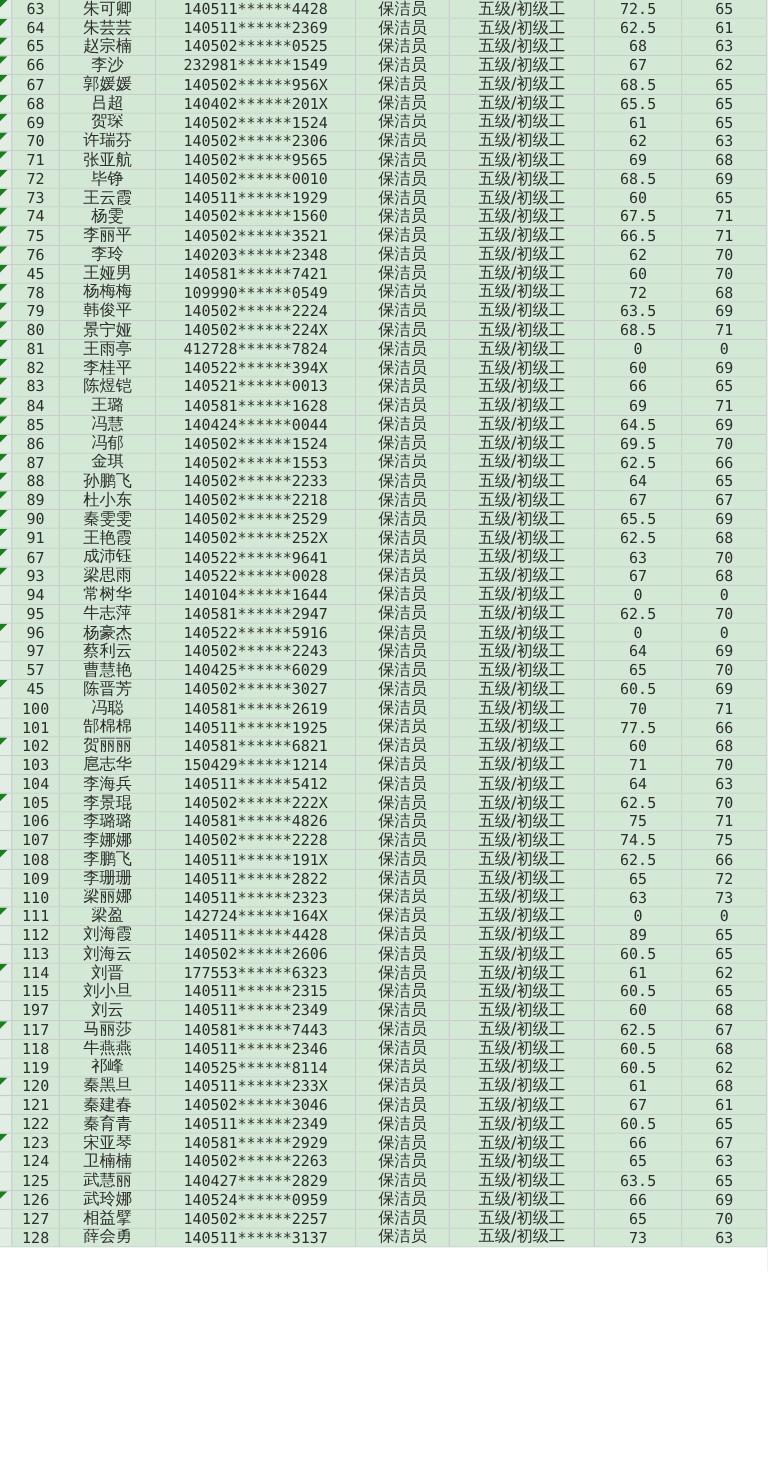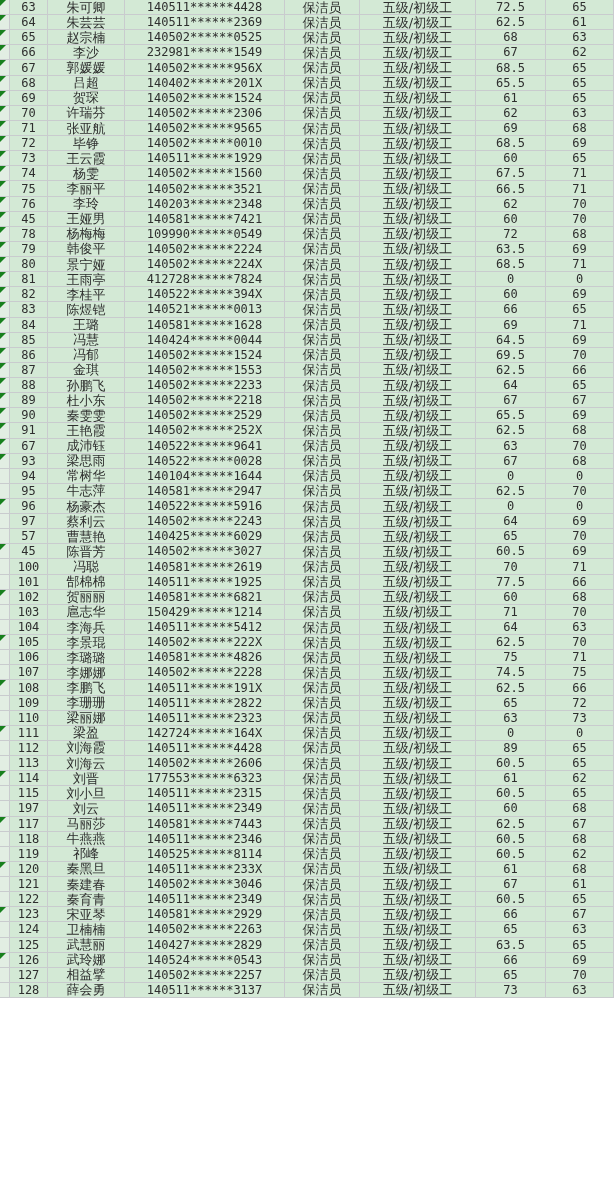--- a/index.html
+++ b/index.html
@@ -876,21 +876,21 @@
     <div class="cell col-s1 numeric">63.5</div>
     <div class="cell col-s2 numeric">65</div>
   </div>
 
   <div class="row has-marker">
     <div class="cell col-marker">
       <span class="tri"></span>
     </div>
     <div class="cell col-num numeric">126</div>
     <div class="cell col-name cjk">武玲娜</div>
-    <div class="cell col-id numeric">140524******0543</div>
+    <div class="cell col-id numeric">140524******0959</div>
     <div class="cell col-job cjk">保洁员</div>
     <div class="cell col-level cjk">五级/初级工</div>
     <div class="cell col-s1 numeric">66</div>
     <div class="cell col-s2 numeric">69</div>
   </div>
 
   <div class="row">
     <div class="cell col-marker">
       
     </div>

